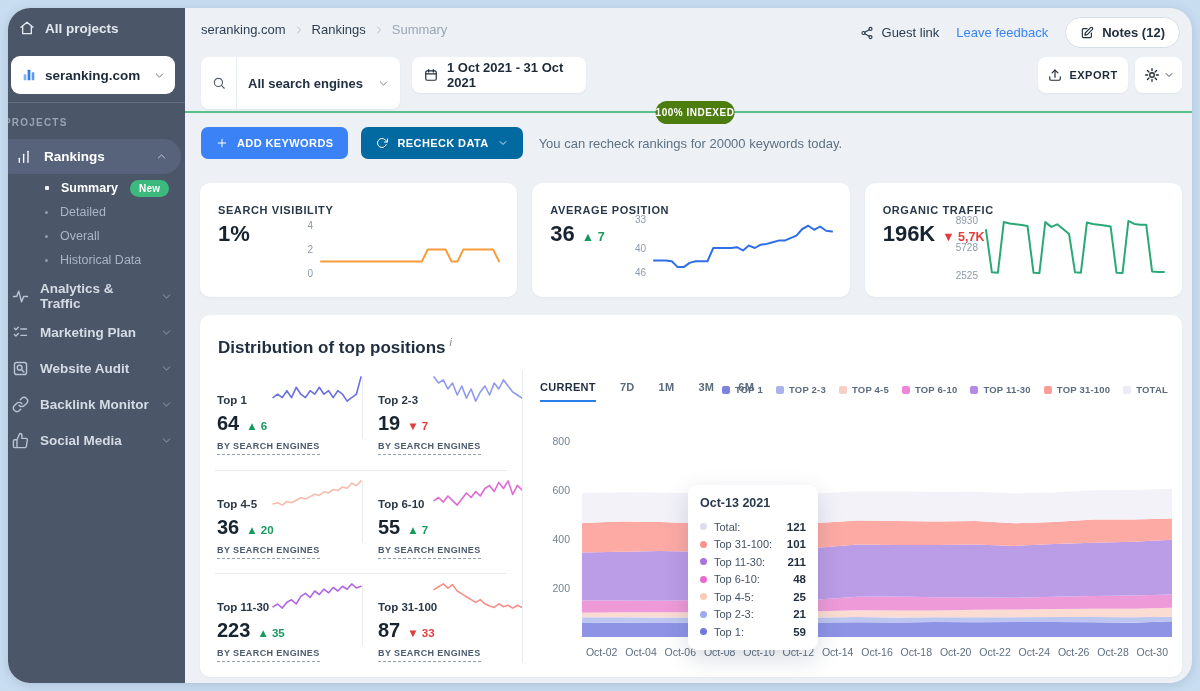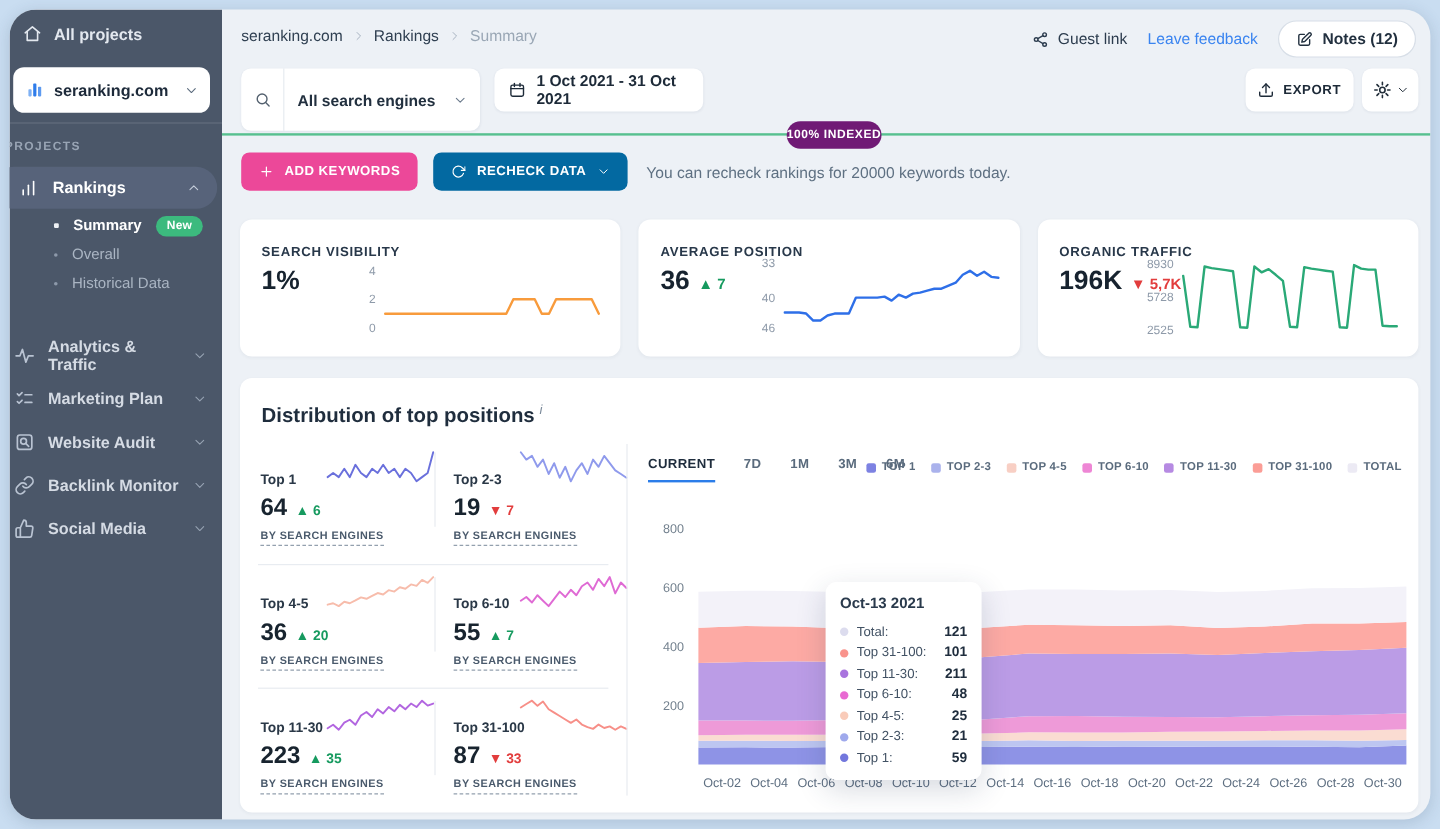--- a/index.html
+++ b/index.html
@@ -37,24 +37,24 @@
   .feedback{color:#3a84f0;font-size:13px;cursor:pointer;}
   .notes{display:flex;gap:8px;align-items:center;background:#fff;border:1px solid #d7dee7;border-radius:17px;padding:7px 14px;font-size:13px;font-weight:bold;color:#22303f;cursor:pointer;}
   .engines{position:absolute;left:16px;top:49px;width:199px;height:52px;background:#fff;border-radius:8px;display:flex;align-items:center;box-shadow:0 1px 2px rgba(30,50,80,.06);cursor:pointer;}
   .eng-search{width:36px;height:100%;display:flex;align-items:center;justify-content:center;border-right:1px solid #e6ebf1;color:#54616f;}
   .eng-label{flex:1;padding-left:11px;font-size:13px;font-weight:bold;color:#22303f;}
   .engines .iconslot.chev{margin-right:11px;color:#6b7a8c;}
   .datebox{position:absolute;left:227px;top:49px;width:174px;height:36px;background:#fff;border-radius:8px;display:flex;align-items:center;gap:9px;padding:0 12px;font-size:13px;font-weight:bold;color:#1d2a38;box-shadow:0 1px 2px rgba(30,50,80,.06);cursor:pointer;}
   .export{position:absolute;right:64px;top:49px;width:90px;height:36px;background:#fff;border-radius:8px;display:flex;align-items:center;justify-content:center;gap:7px;font-size:11px;font-weight:bold;letter-spacing:.5px;color:#1d2a38;box-shadow:0 1px 2px rgba(30,50,80,.06);cursor:pointer;}
   .gearbox{position:absolute;right:10px;top:49px;width:47px;height:36px;background:#fff;border-radius:8px;display:flex;align-items:center;justify-content:center;gap:4px;color:#222e3a;box-shadow:0 1px 2px rgba(30,50,80,.06);cursor:pointer;}
   .index-line{position:absolute;left:0;right:0;top:103px;height:2px;background:#57c08f;}
-  .index-badge{position:absolute;left:510px;top:93px;transform:translateX(-50%);background:#701a75;color:#fff;font-size:10px;font-weight:bold;letter-spacing:.5px;padding:6px 0;border-radius:12px;z-index:2;}
+  .index-badge{position:absolute;left:510px;top:93px;transform:translateX(-50%);background:#4d7c0f;color:#fff;font-size:10px;font-weight:bold;letter-spacing:.5px;padding:6px 0;border-radius:12px;z-index:2;}
   .actions{position:absolute;left:16px;top:119px;display:flex;align-items:center;gap:13px;}
   .btn-green,.btn-blue{height:32px;padding:0 15px;border-radius:7px;display:flex;align-items:center;gap:9px;font-size:11px;font-weight:bold;letter-spacing:.4px;color:#fff;cursor:pointer;}
-  .btn-green{background:#ec4899;}
+  .btn-green{background:#3b82f6;}
   .btn-blue{background:#0369a1;}
   .action-note{font-size:13px;color:#5e7082;margin-left:3px;}
   
   .cards{position:absolute;left:15px;right:10px;top:175px;display:flex;gap:15px;}
   .mcard{flex:1;background:#fff;border-radius:10px;height:114px;position:relative;box-shadow:0 1px 3px rgba(30,50,80,.05);}
   .m-title{position:absolute;left:18px;top:21px;font-size:11px;font-weight:bold;letter-spacing:.6px;color:#28384a;}
   .m-valrow{position:absolute;left:18px;top:38px;display:flex;align-items:baseline;gap:7px;}
   .m-value{font-size:22px;font-weight:bold;color:#17232f;}
   .m-delta{font-size:12.5px;font-weight:bold;}
   .m-spark{position:absolute;right:12px;top:24px;width:218px;height:80px;}
@@ -141,20 +141,24 @@
           <svg class="ic i11" viewBox="0 0 24 24" fill="none" stroke="currentColor" stroke-width="2" stroke-linecap="round" stroke-linejoin="round">
             <polyline points="5 15.5 12 8.5 19 15.5"></polyline>
           </svg>
         </span>
     </div>
     <div class="sb-sub" id="rankings-sub">
         <div class="sub-item active">
           <span class="bullet sq"></span>
           <span>Summary</span>
           <span class="new-badge">New</span>
+        </div>
+        <div class="sub-item">
+          <span class="bullet"></span>
+          <span>Detailed</span>
         </div>
         <div class="sub-item">
           <span class="bullet"></span>
           <span>Overall</span>
         </div>
         <div class="sub-item">
           <span class="bullet"></span>
           <span>Historical Data</span>
         </div>
       </div>

